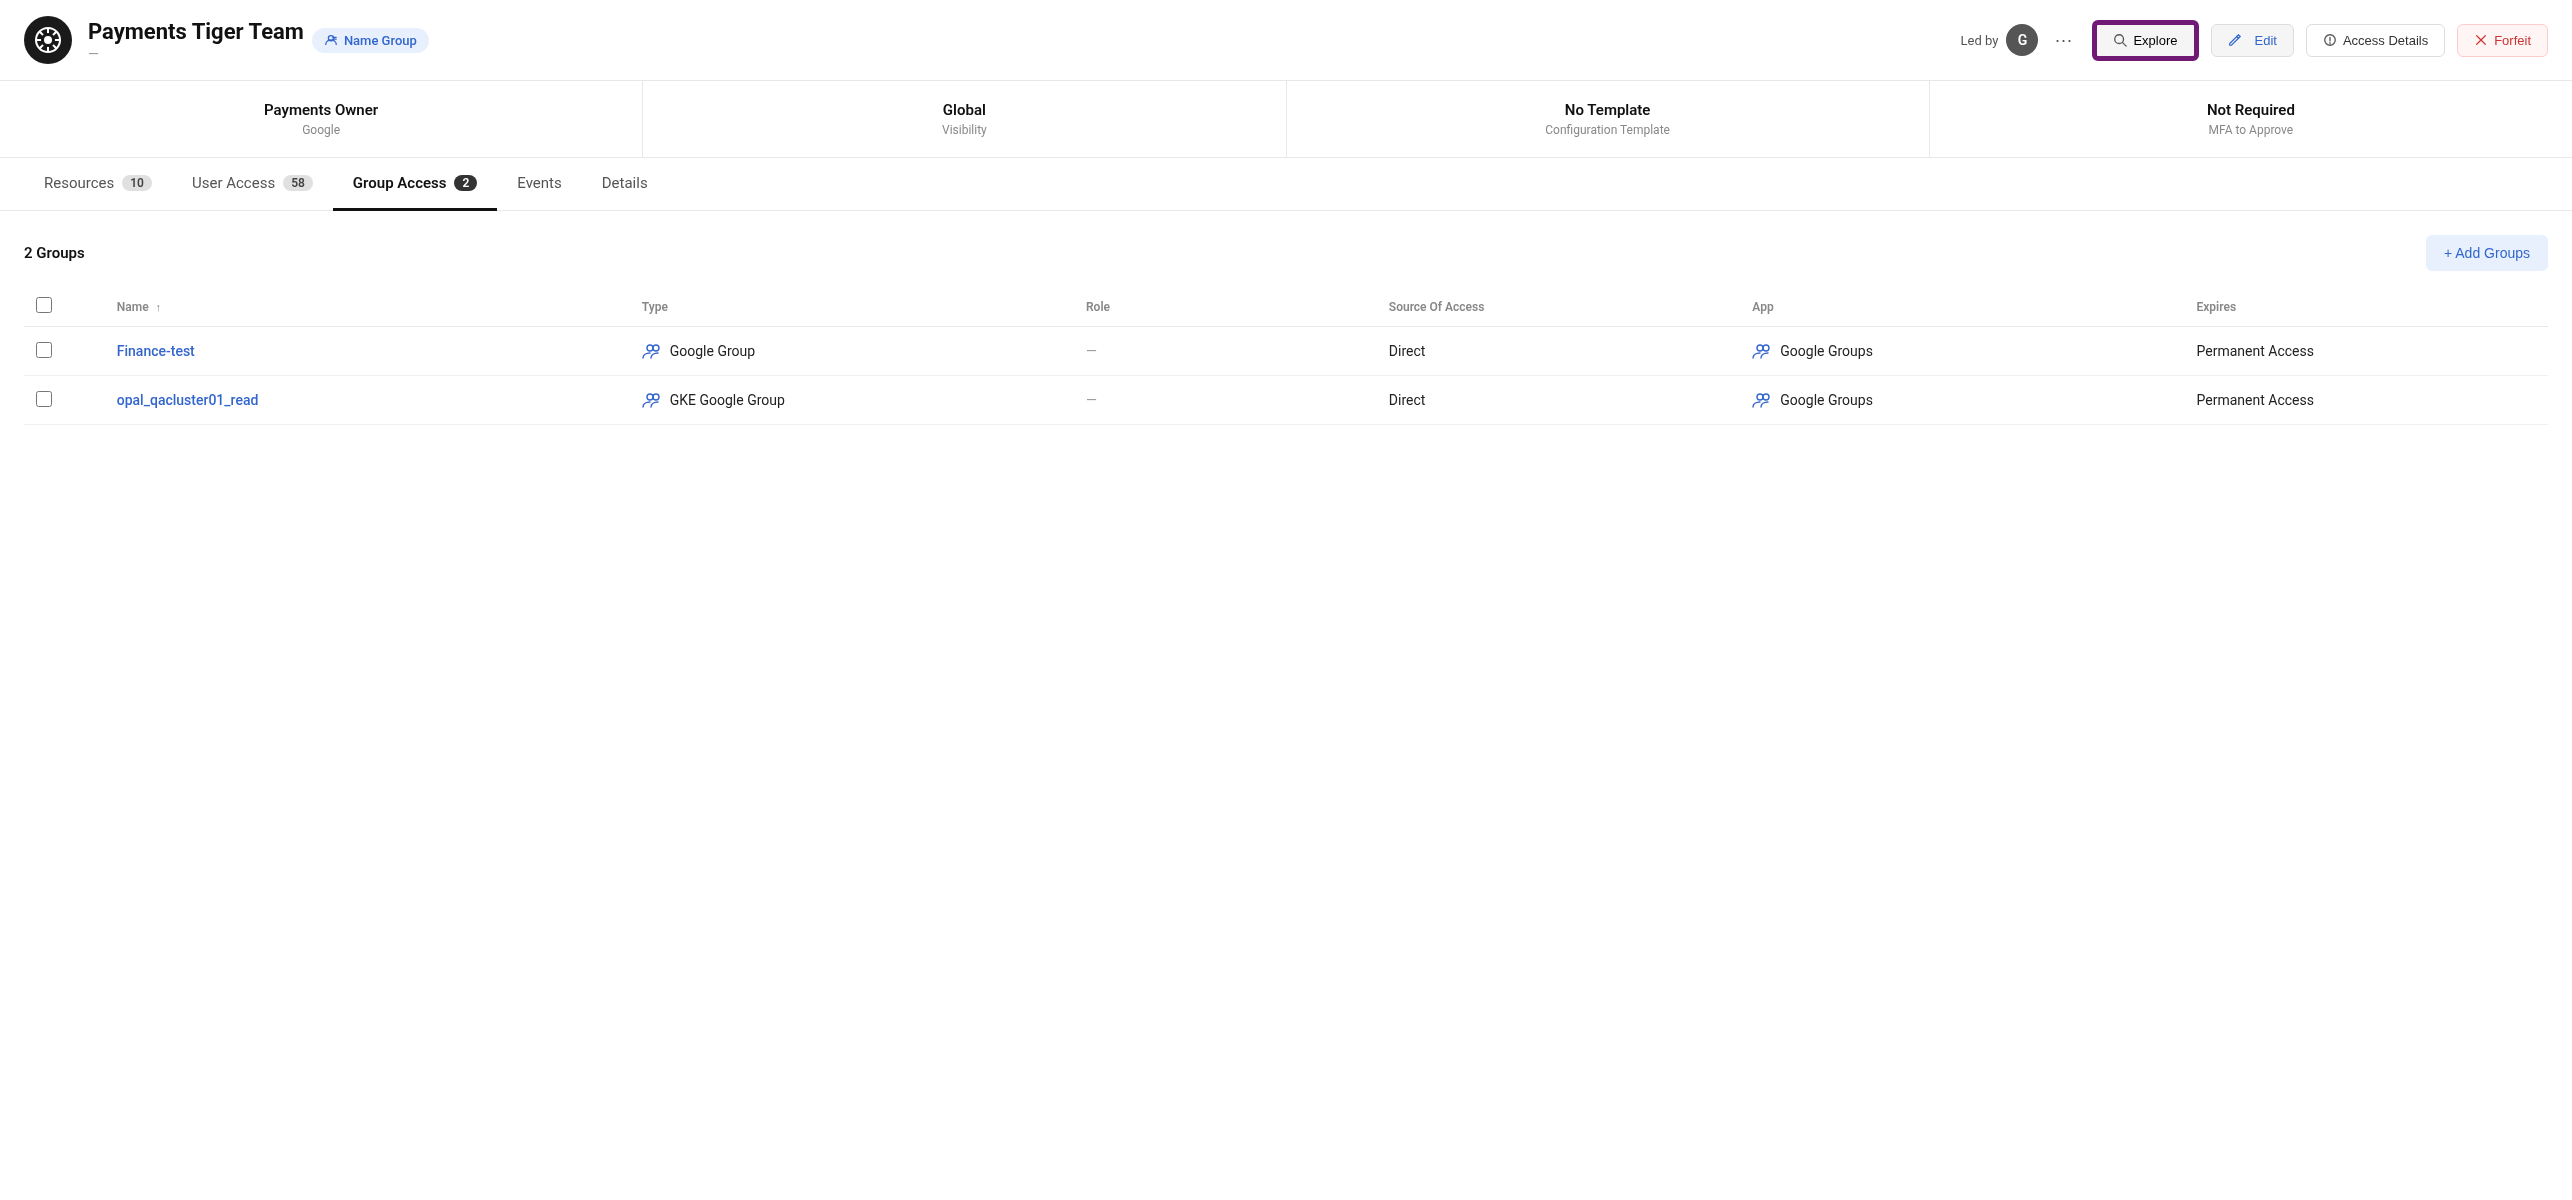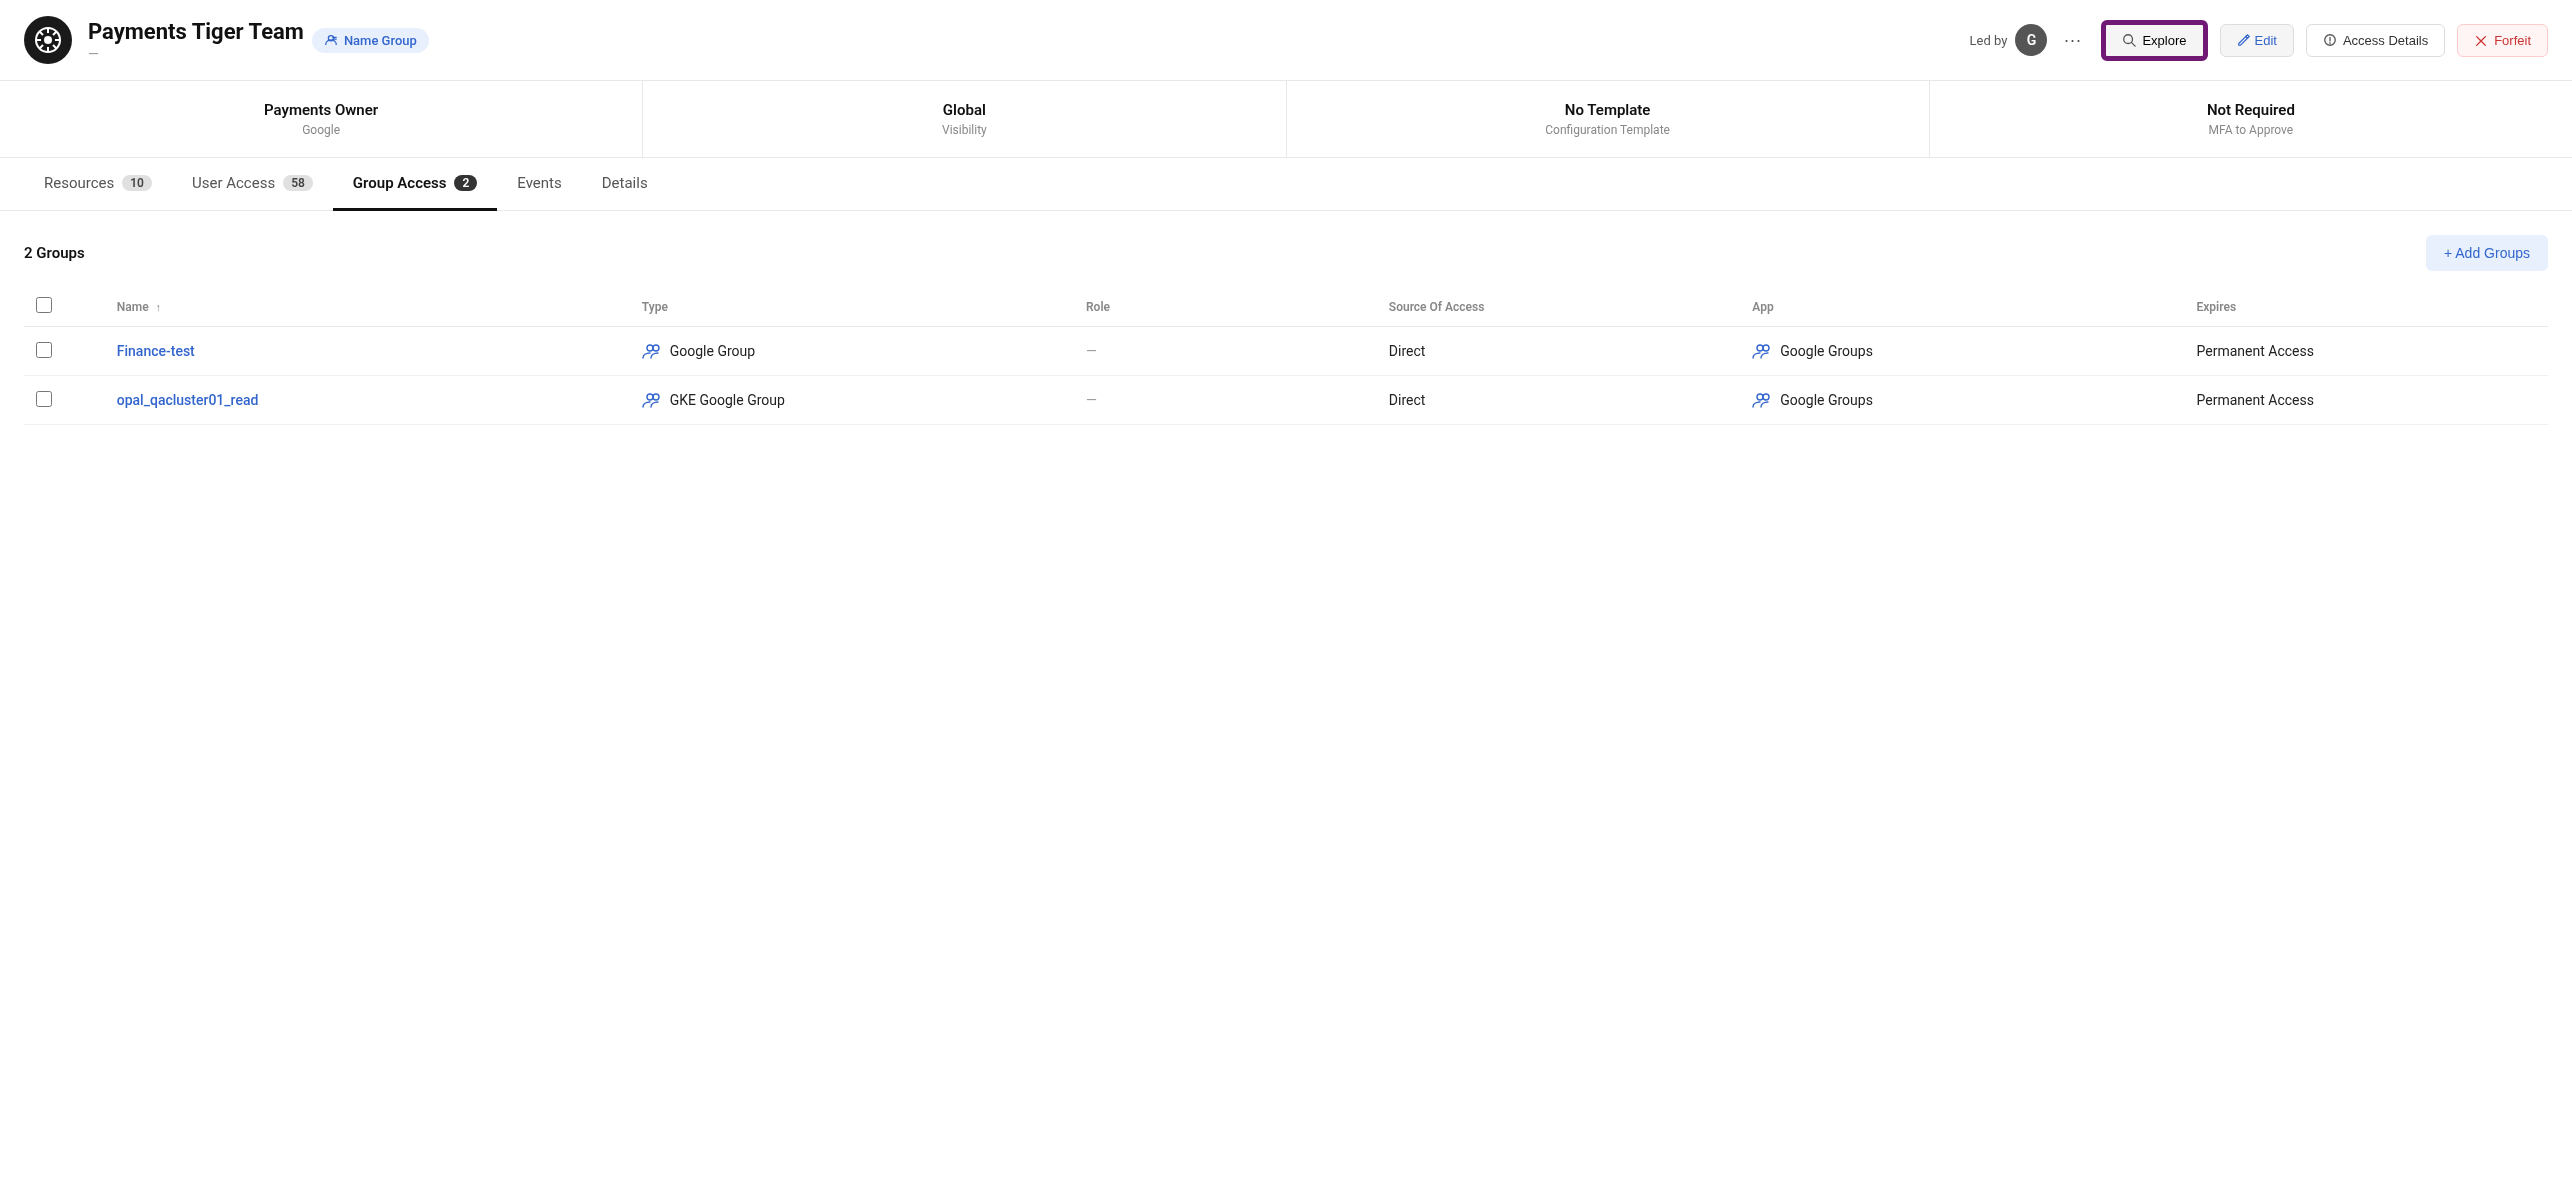--- a/index.html
+++ b/index.html
@@ -64,41 +64,41 @@
       display: flex; align-items: center; gap: 6px;
       background: #f5f5f5;
       border: 5px solid #701a75;
       border-radius: 6px;
       padding: 8px 16px;
       font-size: 13px;
       cursor: pointer;
       color: #000000;
     }
     .btn-edit {
-      display: flex; align-items: center; gap: 4px;
+      display: flex; align-items: center; gap: 13px;
       background: #f5f5f5;
       border: 1px solid #ddd;
       border-radius: 6px;
       padding: 8px 16px;
       font-size: 13px;
       cursor: pointer;
       color: #3366cc;
     }
     .btn-access-details {
       display: flex; align-items: center; gap: 6px;
       background: #fff;
       border: 1px solid #ddd;
       border-radius: 6px;
       padding: 8px 16px;
       font-size: 13px;
       cursor: pointer;
       color: #333;
     }
     .btn-forfeit {
-      display: flex; align-items: flex-end; gap: 6px;
+      display: flex; align-items: center; gap: 6px;
       background: #fff5f5;
       border: 1px solid #ffcccc;
       border-radius: 6px;
       padding: 8px 16px;
       font-size: 13px;
       cursor: pointer;
       color: #cc3333;
     }
 
     

